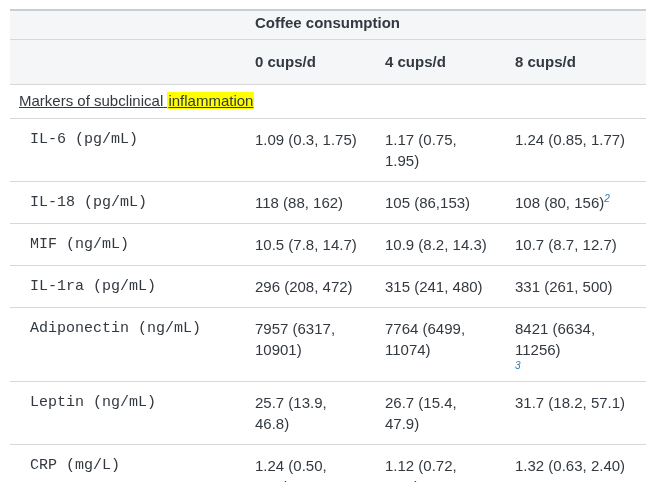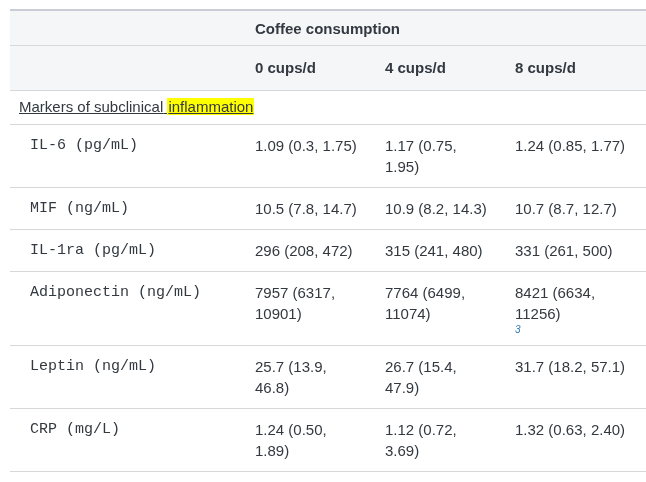--- a/index.html
+++ b/index.html
@@ -27,21 +27,21 @@
   col.c-v1 { width: 130px; }
   col.c-v2 { width: 141px; }
 
   thead tr { background: var(--header-bg, #f5f6f7); }
   thead th, thead td {
     text-align: left;
     font-weight: bold;
     vertical-align: top;
     border-bottom: 1px solid var(--row-border, #d6d8da);
   }
-  tr.group-row th, tr.group-row td { padding: 7px 10px 6px 10px; margin-top: 48px; }
+  tr.group-row th, tr.group-row td { padding: 1px 10px 6px 10px; margin-top: 48px; }
   tr.cols-row th, tr.cols-row td { padding: 11px 10px 12px 10px; }
 
   tbody td {
     vertical-align: top;
     border-bottom: 1px solid var(--row-border, #d6d8da);
   }
   td.section-cell { padding: 5px 10px 7px 9px; text-decoration: underline; }
   td.label-cell  { padding: 10px 5px 10px 20px; font-family: Liberation Mono, monospace; }
   td.value-cell  { padding: 10px 14px 10px 10px; white-space: pre-line; }
   td.value-cell.last { padding-right: 19px; }
@@ -93,20 +93,26 @@
       <tr>
         <td class="section-cell" colspan="4"><span>Markers of subclinical</span> <mark class="hl">inflammation</mark></td>
       </tr>
     <tr>
           <td class="label-cell">IL-6 (pg/mL)</td>
           <td class="value-cell"><span>1.09 (0.3, 1.75)</span></td>
           <td class="value-cell"><span>1.17 (0.75, 1.95)</span></td>
           <td class="value-cell last"><span>1.24 (0.85, 1.77)</span></td>
         </tr>
         <tr>
+          <td class="label-cell">IL-18 (pg/mL)</td>
+          <td class="value-cell"><span>118 (88, 162)</span></td>
+          <td class="value-cell"><span>105 (86,153)</span></td>
+          <td class="value-cell last"><span>108 (80, 156)</span><sup class="footnote">2</sup></td>
+        </tr>
+        <tr>
           <td class="label-cell">MIF (ng/mL)</td>
           <td class="value-cell"><span>10.5 (7.8, 14.7)</span></td>
           <td class="value-cell"><span>10.9 (8.2, 14.3)</span></td>
           <td class="value-cell last"><span>10.7 (8.7, 12.7)</span></td>
         </tr>
         <tr>
           <td class="label-cell">IL-1ra (pg/mL)</td>
           <td class="value-cell"><span>296 (208, 472)</span></td>
           <td class="value-cell"><span>315 (241, 480)</span></td>
           <td class="value-cell last"><span>331 (261, 500)</span></td>

